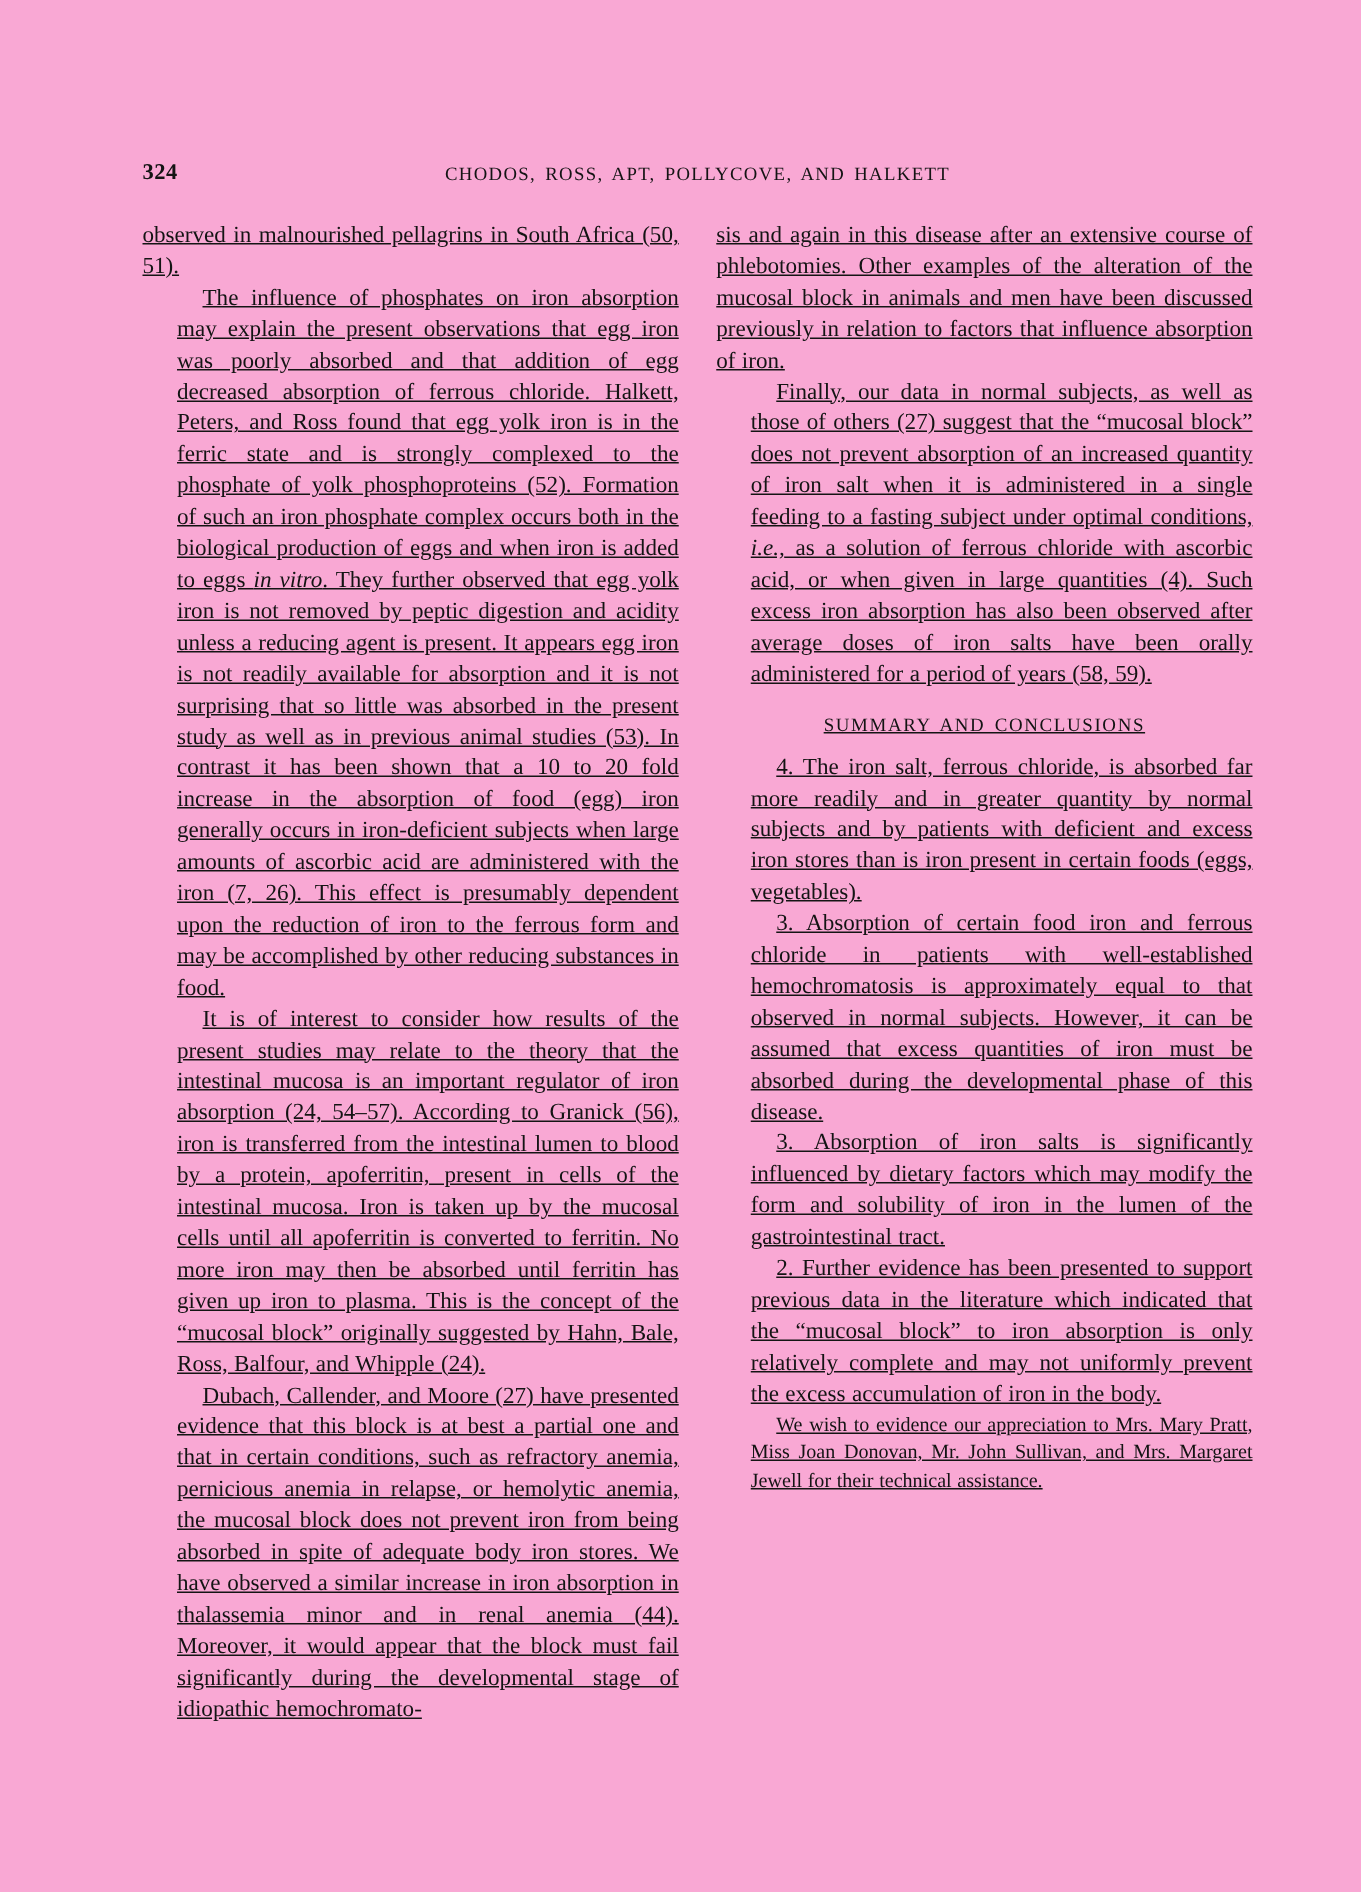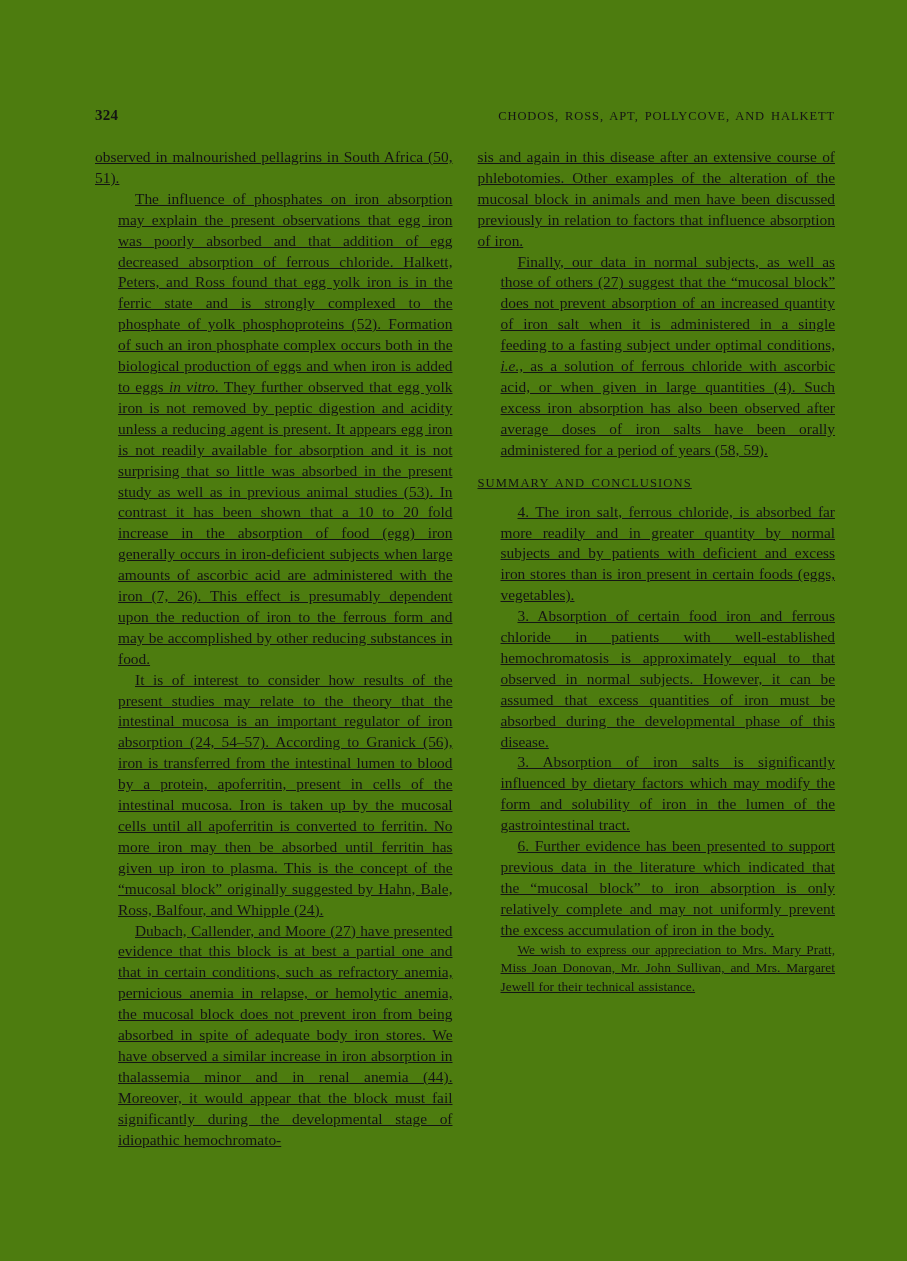--- a/index.html
+++ b/index.html
@@ -5,21 +5,21 @@
   html, body {
     margin: 0;
     padding: 0;
     background: #e9e9e6;
   }
   .page {
     position: relative;
     width: 907px;
     height: 1261px;
     margin: 0 auto;
-    background: #4d7c0f;
+    background: #f9a8d4;
     overflow: hidden;
     font-family: "Liberation Serif", serif;
     color: #141414;
   }
   .content {
     position: absolute;
     left: 95px;
     top: 107px;
     width: 740px;
   }
@@ -34,21 +34,21 @@
     top: 0;
     font-size: 15px;
     font-weight: bold;
     letter-spacing: 0.3px;
   }
   .running-head {
     position: absolute;
     left: 0;
     right: 0;
     top: 2px;
-    text-align: right;
+    text-align: center;
     font-size: 12.5px;
     letter-spacing: 0.9px;
     word-spacing: 2px;
   }
   .columns {
     display: flex;
     gap: 25px;
     text-decoration: underline;
   }
   .column {
@@ -64,21 +64,21 @@
   }
   .column p.para.indent {
     text-indent: 17px;
     margin-left: 23px;
   }
   .column p.para.small {
     font-size: 13.4px;
     line-height: 18.5px;
   }
   .section-heading {
-    text-align: left;
+    text-align: center;
     font-size: 12.6px;
     letter-spacing: 1.1px;
     word-spacing: 2px;
     margin: 15px 0 11px 0;
   }
 </style>
 </head>
 <body>
 
 <div class="page">
@@ -96,19 +96,19 @@
           <p class="para indent">It is of interest to consider how results of the present studies may relate to the theory that the intestinal mucosa is an important regulator of iron absorption (24, 54–57).  According to Granick (56), iron is transferred from the intestinal lumen to blood by a protein, apoferritin, present in cells of the intestinal mucosa.  Iron is taken up by the mucosal cells until all apoferritin is converted to ferritin.  No more iron may then be absorbed until ferritin has given up iron to plasma. This is the concept of the “mucosal block” originally suggested by Hahn, Bale, Ross, Balfour, and Whipple (24).</p>
           <p class="para indent">Dubach, Callender, and Moore (27) have presented evidence that this block is at best a partial one and that in certain conditions, such as refractory anemia, pernicious anemia in relapse, or hemolytic anemia, the mucosal block does not prevent iron from being absorbed in spite of adequate body iron stores.  We have observed a similar increase in iron absorption in thalassemia minor and in renal anemia (44).  Moreover, it would appear that the block must fail significantly during the developmental stage of idiopathic hemochromato-</p>
         </div>
       <div class="column">
           <p class="para">sis and again in this disease after an extensive course of phlebotomies.  Other examples of the alteration of the mucosal block in animals and men have been discussed previously in relation to factors that influence absorption of iron.</p>
           <p class="para indent">Finally, our data in normal subjects, as well as those of others (27) suggest that the “mucosal block” does not prevent absorption of an increased quantity of iron salt when it is administered in a single feeding to a fasting subject under optimal conditions, <i>i.e.,</i> as a solution of ferrous chloride with ascorbic acid, or when given in large quantities (4).  Such excess iron absorption has also been observed after average doses of iron salts have been orally administered for a period of years (58, 59).</p>
           <div class="section-heading">SUMMARY AND CONCLUSIONS</div>
           <p class="para indent">4. The iron salt, ferrous chloride, is absorbed far more readily and in greater quantity by normal subjects and by patients with deficient and excess iron stores than is iron present in certain foods (eggs, vegetables).</p>
           <p class="para indent">3. Absorption of certain food iron and ferrous chloride in patients with well-established hemochromatosis is approximately equal to that observed in normal subjects.  However, it can be assumed that excess quantities of iron must be absorbed during the developmental phase of this disease.</p>
           <p class="para indent">3. Absorption of iron salts is significantly influenced by dietary factors which may modify the form and solubility of iron in the lumen of the gastrointestinal tract.</p>
-          <p class="para indent">6. Further evidence has been presented to support previous data in the literature which indicated that the “mucosal block” to iron absorption is only relatively complete and may not uniformly prevent the excess accumulation of iron in the body.</p>
-          <p class="para indent small">We wish to express our appreciation to Mrs. Mary Pratt, Miss Joan Donovan, Mr. John Sullivan, and Mrs. Margaret Jewell for their technical assistance.</p>
+          <p class="para indent">2. Further evidence has been presented to support previous data in the literature which indicated that the “mucosal block” to iron absorption is only relatively complete and may not uniformly prevent the excess accumulation of iron in the body.</p>
+          <p class="para indent small">We wish to evidence our appreciation to Mrs. Mary Pratt, Miss Joan Donovan, Mr. John Sullivan, and Mrs. Margaret Jewell for their technical assistance.</p>
         </div>
     </div>
 
   </div>
 </div>
 
 </body></html>

